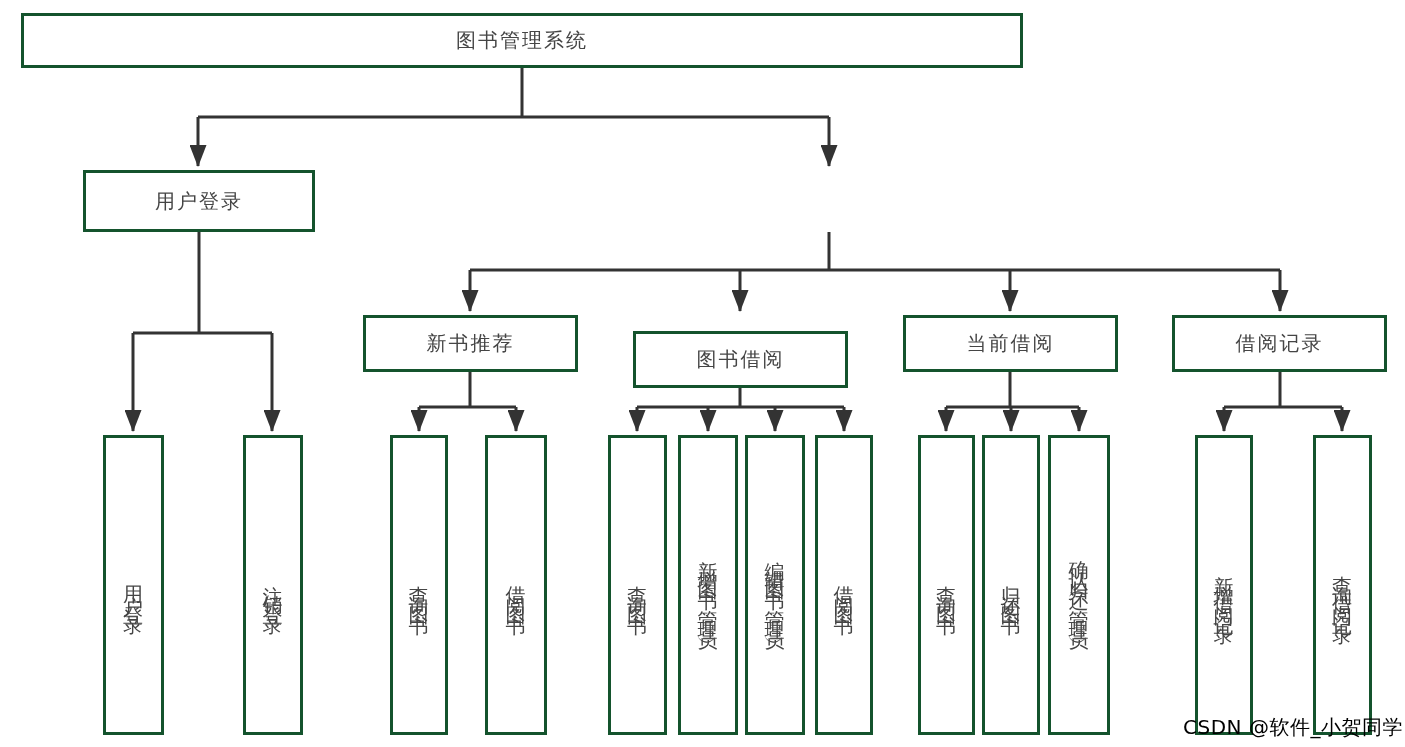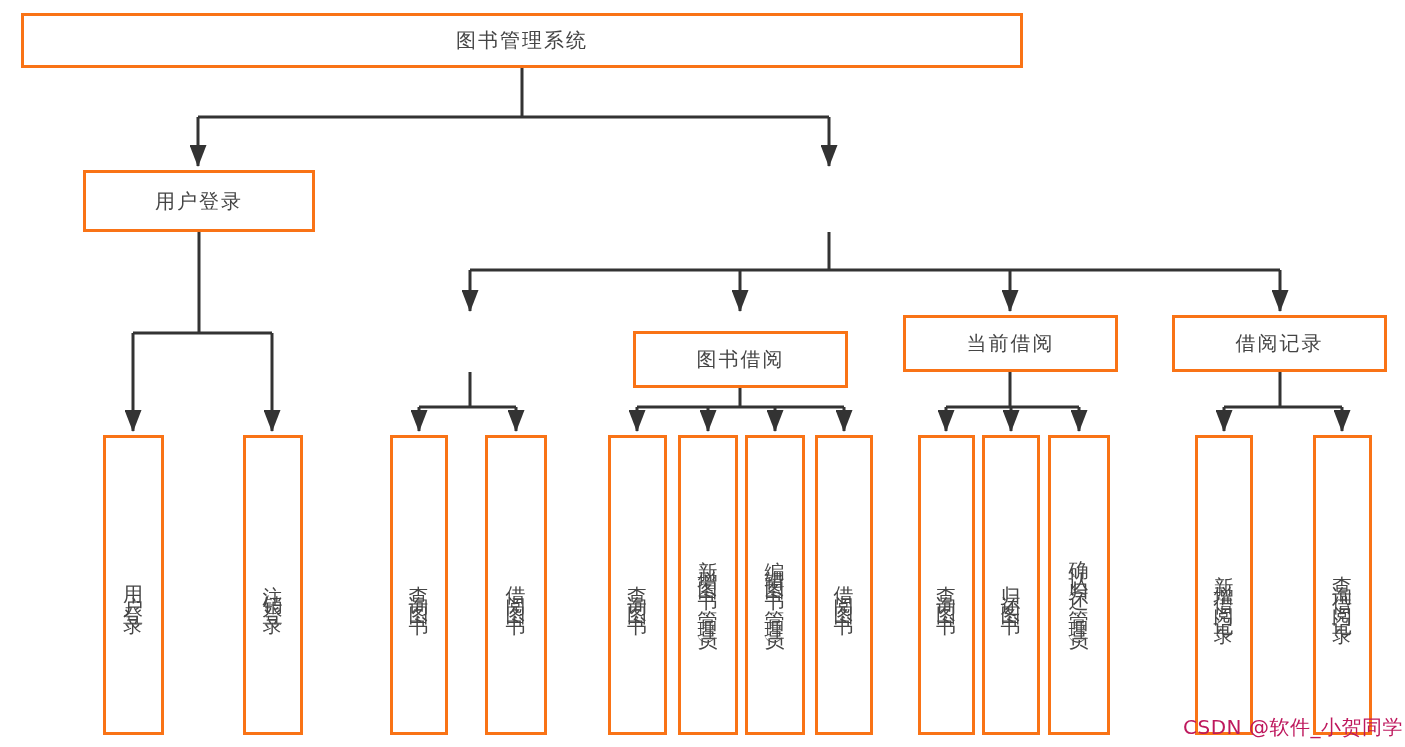--- a/index.html
+++ b/index.html
@@ -14,21 +14,21 @@
   #connectors {
     position: absolute;
     left: 0; top: 0;
     width: 1405px; height: 747px;
     z-index: 1;
   }
   .node {
     position: absolute;
     box-sizing: border-box;
     background: #ffffff;
-    border: 3px solid #f97316;
+    border: 3px solid #14532d;
     display: flex;
     align-items: center;
     justify-content: center;
     color: #454545;
     font-size: 20px;
     letter-spacing: 2px;
     z-index: 2;
     text-align: center;
   }
   .leaf {
@@ -36,21 +36,21 @@
     letter-spacing: 10px;
     font-size: 20px;
     line-height: 1;
     padding-top: 10px;
   }
   #watermark {
     position: absolute;
     left: 1183px;
     top: 714px;
     z-index: 3;
-    color: #be185d;
+    color: #000000;
     font-size: 20px;
     white-space: nowrap;
     letter-spacing: 0.5px;
   }
 </style>
 </head>
 <body>
 
 <div id="canvas">
 
@@ -94,20 +94,21 @@
       <path d="M1280 372 V407 M1224 407 H1342"></path>
       <path d="M1224 407 V431" marker-end="url(#arrow)"></path>
       <path d="M1342 407 V431" marker-end="url(#arrow)"></path>
     </g>
   </svg>
 
   <div class="node" style="left:21px; top:13px; width:1002px; height:55px;">图书管理系统</div>
 
   <div class="node" style="left:83px; top:170px; width:232px; height:62px;">用户登录</div>
 
+  <div class="node" style="left:363px; top:315px; width:215px; height:57px;">新书推荐</div>
   <div class="node" style="left:633px; top:315px; width:215px; height:57px;margin-top:16px;">图书借阅</div>
   <div class="node" style="left:903px; top:315px; width:215px; height:57px;text-align:center;">当前借阅</div>
   <div class="node" style="left:1172px; top:315px; width:215px; height:57px;font-family:Liberation Mono, monospace;">借阅记录</div>
 
   <div class="node leaf" style="left:103px; top:435px; width:61px; height:300px;">用户登录</div>
   <div class="node leaf" style="left:243px; top:435px; width:60px; height:300px;">注销登录</div>
 
   <div class="node leaf" style="left:390px; top:435px; width:58px; height:300px;">查询图书</div>
   <div class="node leaf" style="left:485px; top:435px; width:62px; height:300px;">借阅图书</div>
 

